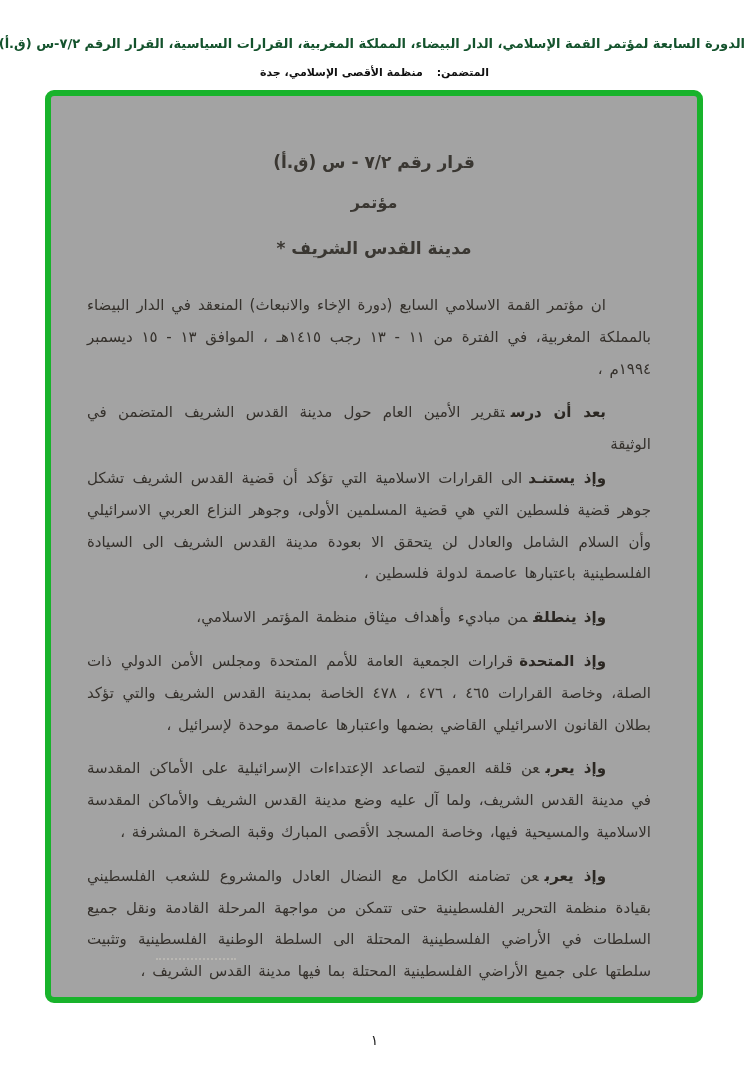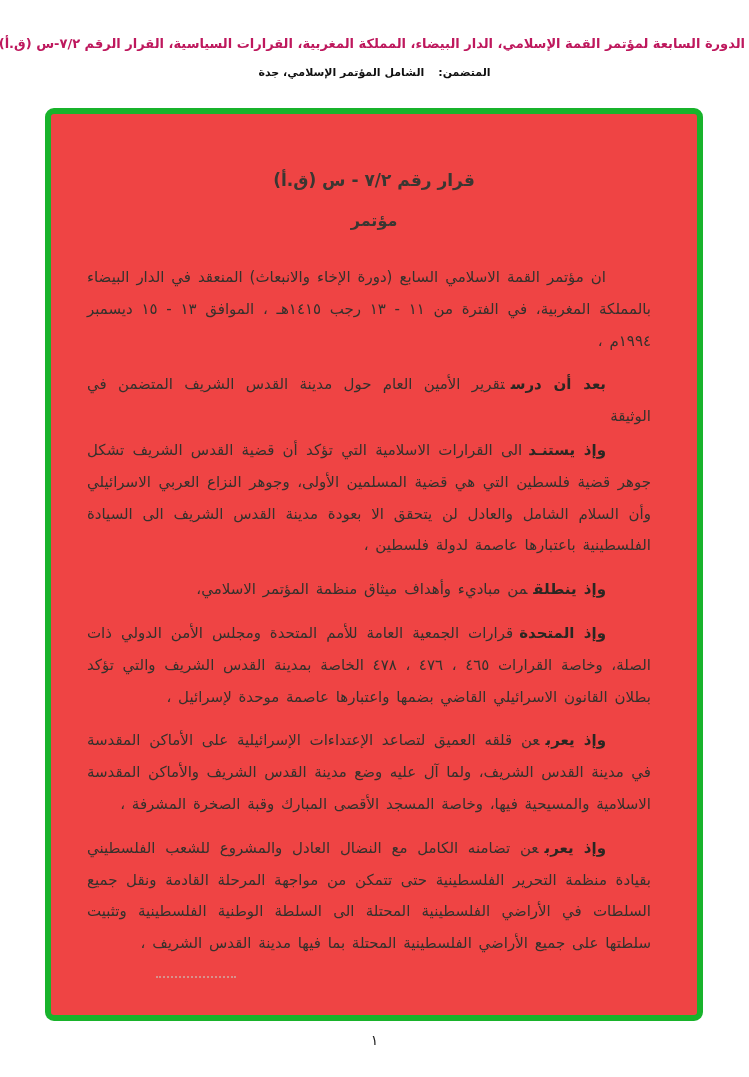--- a/index.html
+++ b/index.html
@@ -4,32 +4,32 @@
 <style>
   html,body{margin:0;padding:0;}
   body{
     width:749px;height:1077px;position:relative;background:#ffffff;
     font-family:"DejaVu Sans",sans-serif;color:#2e2b28;overflow:hidden;
   }
   
   .hdr1{
     position:absolute;top:36px;left:55px;right:4px;
     direction:rtl;text-align:center;white-space:nowrap;
-    font-size:13px;font-weight:bold;color:#be185d;letter-spacing:0px;
+    font-size:13px;font-weight:bold;color:#14532d;letter-spacing:0px;
   }
   .hdr2{
     position:absolute;top:66px;left:0;right:0;
     direction:rtl;text-align:center;
     font-size:11px;font-weight:bold;color:#101010;
   }
   .hdr2 .src-label{padding-inline-end:14px;}
   
   .frame{
-    position:absolute;left:45px;top:108px;width:646px;height:901px;
-    border:6px solid #18b32b;border-radius:9px;background:#ef4444;
+    position:absolute;left:45px;top:90px;width:646px;height:901px;
+    border:6px solid #18b32b;border-radius:9px;background:#a3a3a3;
     overflow:hidden;
   }
   
   .title-block{
     margin-top:56px;direction:rtl;text-align:center;color:#3a3732;
   }
   .title-line1{font-size:17px;font-weight:bold;letter-spacing:1px;}
   .title-line2{font-size:16px;font-weight:bold;margin-top:21px;}
   .title-line3{font-size:17px;font-weight:bold;margin-top:26px;letter-spacing:1px;}
   
@@ -53,28 +53,29 @@
   .page-number{
     position:absolute;top:1032px;left:0;right:0;text-align:center;
     font-size:14px;color:#222;
   }
 </style>
 </head>
 <body>
 
 <div class="hdr1">الدورة السابعة لمؤتمر القمة الإسلامي، الدار البيضاء، المملكة المغربية، القرارات السياسية، القرار الرقم ٧/٢-س (ق.أ)</div>
 <div class="hdr2">
-  <span class="src-label">المتضمن:</span><span>الشامل المؤتمر الإسلامي، جدة</span>
+  <span class="src-label">المتضمن:</span><span>منظمة الأقصى الإسلامي، جدة</span>
 </div>
 
 <div class="frame">
 
   <div class="title-block">
     <div class="title-line1">قرار رقم ٧/٢ - س (ق.أ)</div>
     <div class="title-line2">مؤتمر</div>
+    <div class="title-line3">مدينة القدس الشريف *</div>
   </div>
 
   <div class="body-text">
 
     <p class="para">
       <span class="lead"></span><span>ان مؤتمر القمة الاسلامي السابع (دورة الإخاء والانبعاث) المنعقد في الدار البيضاء بالمملكة المغربية، في الفترة من ١١ - ١٣ رجب ١٤١٥هـ ، الموافق ١٣ - ١٥ ديسمبر ١٩٩٤م ،</span>
     </p>
 
     <p class="para" style="margin-bottom:2px;">
       <span class="lead">بعد أن درس</span><span>تقرير الأمين العام حول مدينة القدس الشريف المتضمن في الوثيقة</span>

